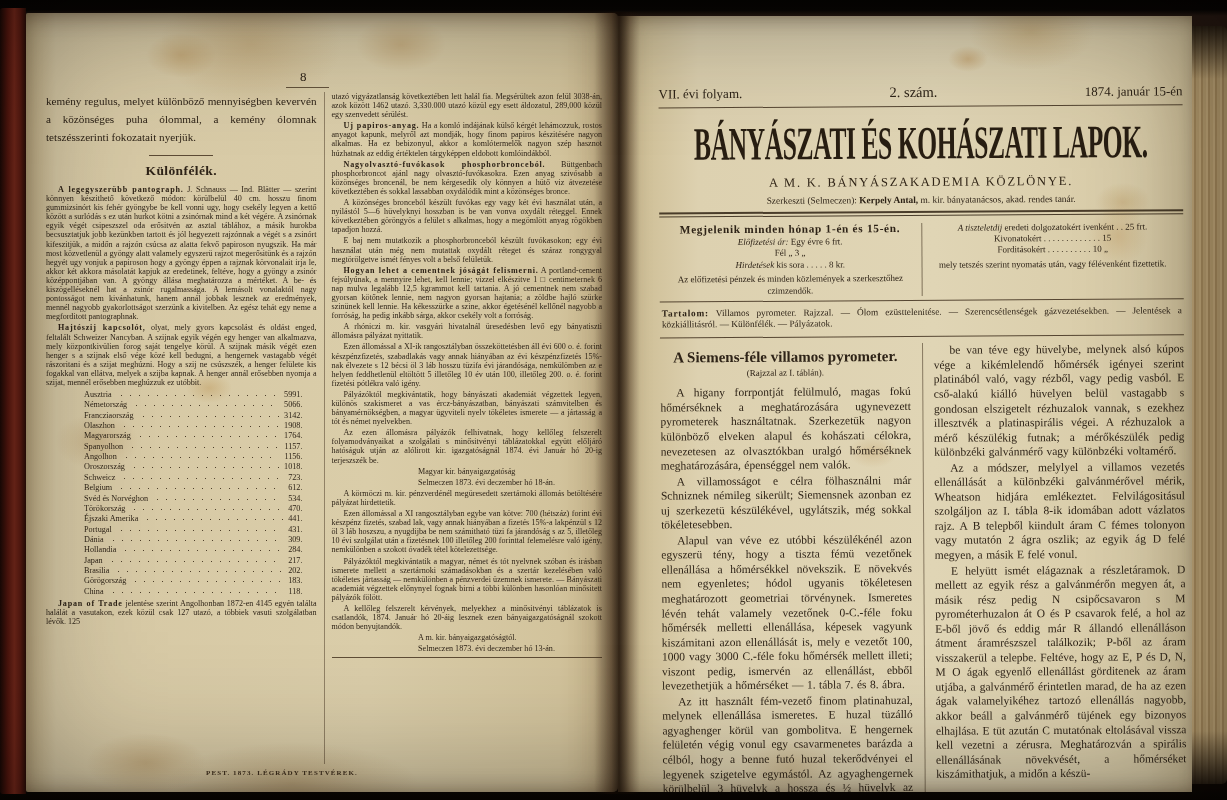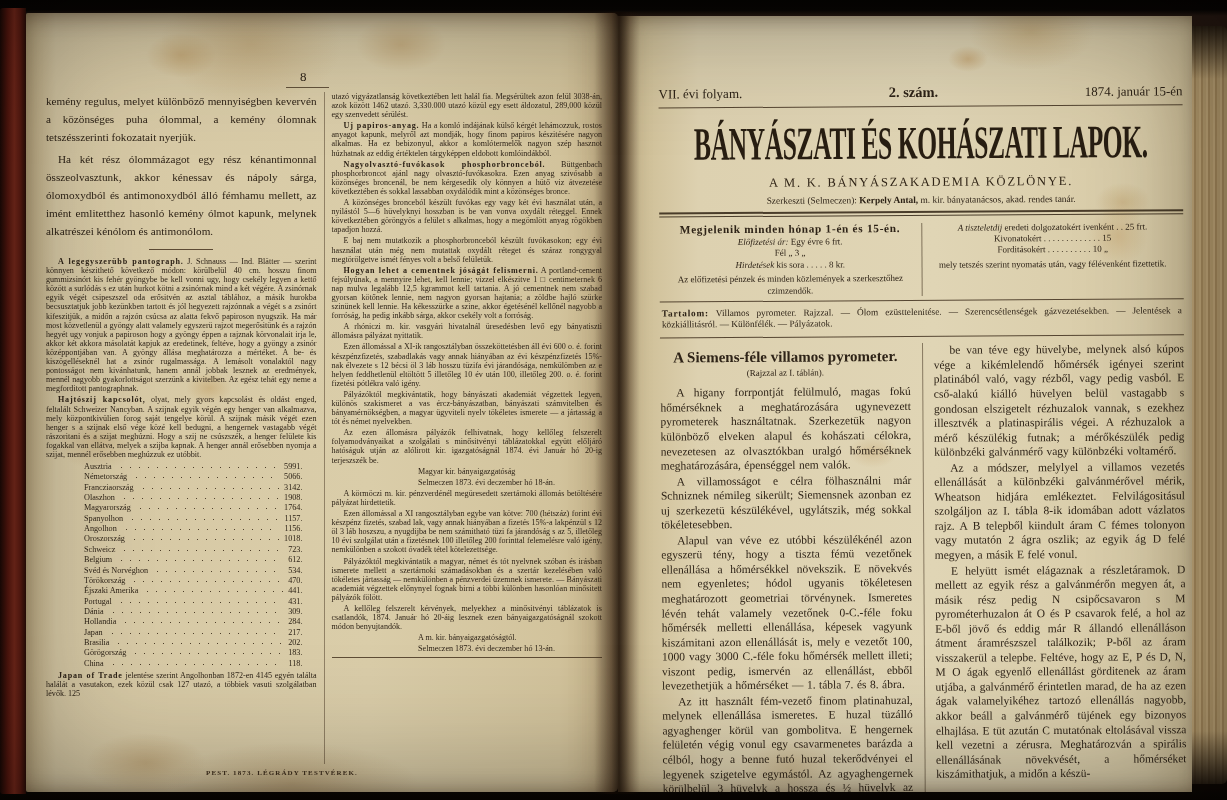--- a/index.html
+++ b/index.html
@@ -50,21 +50,21 @@
   .cname{white-space:nowrap;}
   .cdots{flex:1;margin:0 5px;height:8px;background-image:radial-gradient(circle,rgba(62,47,29,.9) .7px,transparent .9px);background-size:9px 3px;background-repeat:repeat-x;background-position:0 bottom;}
   .cval{white-space:nowrap;}
   p.sig{text-indent:0;padding-left:32%;margin-bottom:1px;}
   .end-rule{border-top:1px solid rgba(72,54,34,.85);margin-top:4px;}
   .imprint{position:absolute;bottom:15px;left:180px;font-size:7px;font-weight:bold;letter-spacing:1.1px;color:#40301e;}
 
   
   .rp-inner{position:absolute;inset:0;padding:0 10px 0 40px;transform:rotate(-.35deg);transform-origin:50% 0;}
   .masthead-row{display:flex;justify-content:space-between;align-items:baseline;margin-top:68px;font-size:13px;}
-  .masthead-row .issue{font-weight:bold;font-size:14.5px;}
+  .masthead-row .issue{font-weight:normal;font-size:14.5px;}
   .rule{border-top:1px solid rgba(62,46,28,.85);}
   .rule.thin{margin-top:5px;}
   .masthead{margin:13px 0 0;text-align:center;font-size:27px;font-weight:bold;white-space:nowrap;height:46px;line-height:46px;
     letter-spacing:-.5px;transform:scale(.95,1.72);transform-origin:center;color:#281e12;}
   .subtitle{text-align:center;font-size:12.5px;letter-spacing:1.8px;margin-top:9px;color:#302416;}
   .editor{text-align:center;font-size:9.4px;margin-top:5px;}
   .dblrule{border-top:2px solid rgba(58,44,28,.9);margin-top:6px;}
   .dblrule::after{content:"";display:block;border-top:1px solid rgba(58,44,28,.9);margin-top:1.5px;}
   .subbox{display:flex;padding:7px 0 4px;}
   .sub-left,.sub-right{flex:1;padding:0 12px;font-size:9px;line-height:11.4px;}
@@ -92,23 +92,23 @@
   <div class="page page-left">
     <div class="stain" style="left:120px;top:20px;width:70px;height:45px;background:radial-gradient(closest-side,rgba(170,120,50,.30),rgba(170,120,50,0));"></div>
     <div class="stain" style="left:330px;top:4px;width:90px;height:55px;background:radial-gradient(closest-side,rgba(160,110,45,.28),rgba(160,110,45,0));"></div>
     <div class="stain" style="left:160px;top:360px;width:46px;height:30px;background:radial-gradient(closest-side,rgba(175,125,50,.30),rgba(175,125,50,0));"></div>
     <div class="stain" style="left:60px;top:720px;width:120px;height:60px;background:radial-gradient(closest-side,rgba(150,105,45,.30),rgba(150,105,45,0));"></div>
     <div class="pageno">8</div>
     <div class="cols">
       <div class="col c1">
         <div class="paras lead">
             <p class="noind">kemény regulus, melyet különböző mennyiségben kevervén a közönséges puha ólommal, a kemény ólomnak tetszésszerinti fokozatait nyerjük.</p>
-            <p>Ha két rész ólommázagot egy rész kénantimonnal összeolvasztunk, akkor kénessav és nápoly sárga, ólomoxydból és antimonoxydból álló fémhamu mellett, az imént emlitetthez hasonló kemény ólmot kapunk, melynek alkatrészei kénólom és antimonólom.</p>
           </div>
         <div class="sep-rule"></div>
+        <h3 class="sec-h">Különfélék.</h3>
         <div class="paras small">
             <p><b class="plead">A legegyszerübb pantograph.</b> J. Schnauss — Ind. Blätter — szerint könnyen készithető következő módon: körülbelül 40 cm. hosszu finom gummizsinórt kis fehér gyöngybe be kell vonni ugy, hogy csekély legyen a kettő között a surlódás s ez után hurkot kötni a zsinórnak mind a két végére. A zsinórnak egyik végét csipeszszel oda erősitvén az asztal táblához, a másik hurokba becsusztatjuk jobb kezünkben tartott és jól hegyezett rajzónnak a végét s a zsinórt kifeszitjük, a midőn a rajzón csúcsa az alatta fekvő papiroson nyugszik. Ha már most közvetlenül a gyöngy alatt valamely egyszerü rajzot megerősitünk és a rajzón hegyét ugy vonjuk a papiroson hogy a gyöngy éppen a rajznak körvonalait irja le, akkor két akkora másolatát kapjuk az eredetinek, feltéve, hogy a gyöngy a zsinór középpontjában van. A gyöngy állása meghatározza a mértéket. A be- és kiszögelléseknél hat a zsinór rugalmassága. A lemásolt vonalaktól nagy pontosságot nem kivánhatunk, hanem annál jobbak lesznek az eredmények, mennél nagyobb gyakorlottságot szerzünk a kivitelben. Az egész tehát egy neme a megforditott pantographnak.</p>
             <p><b class="plead">Hajtószij kapcsolót,</b> olyat, mely gyors kapcsolást és oldást enged, feltalált Schweizer Nancyban. A szijnak egyik végén egy henger van alkalmazva, mely központkivülien forog saját tengelye körül. A szijnak másik végét ezen henger s a szijnak első vége közé kell bedugni, a hengernek vastagabb végét rászoritani és a szijat meghúzni. Hogy a szij ne csúszszék, a henger felülete kis fogakkal van ellátva, melyek a szijba kapnak. A henger annál erősebben nyomja a szijat, mennél erősebben meghúzzuk ez utóbbit.</p>
           </div>
         <div class="ctable">
             <div class="crow">
               <span class="cname">Ausztria</span>
               <span class="cdots"></span>
               <span class="cval">5991.</span>
             </div>

